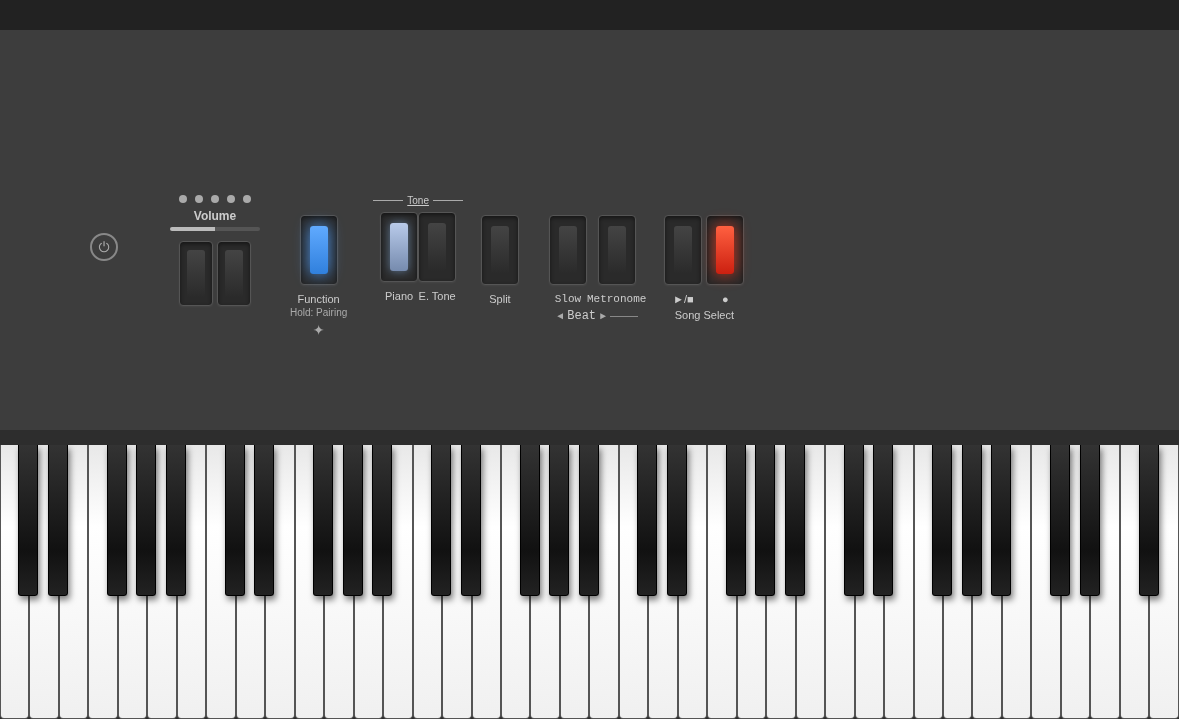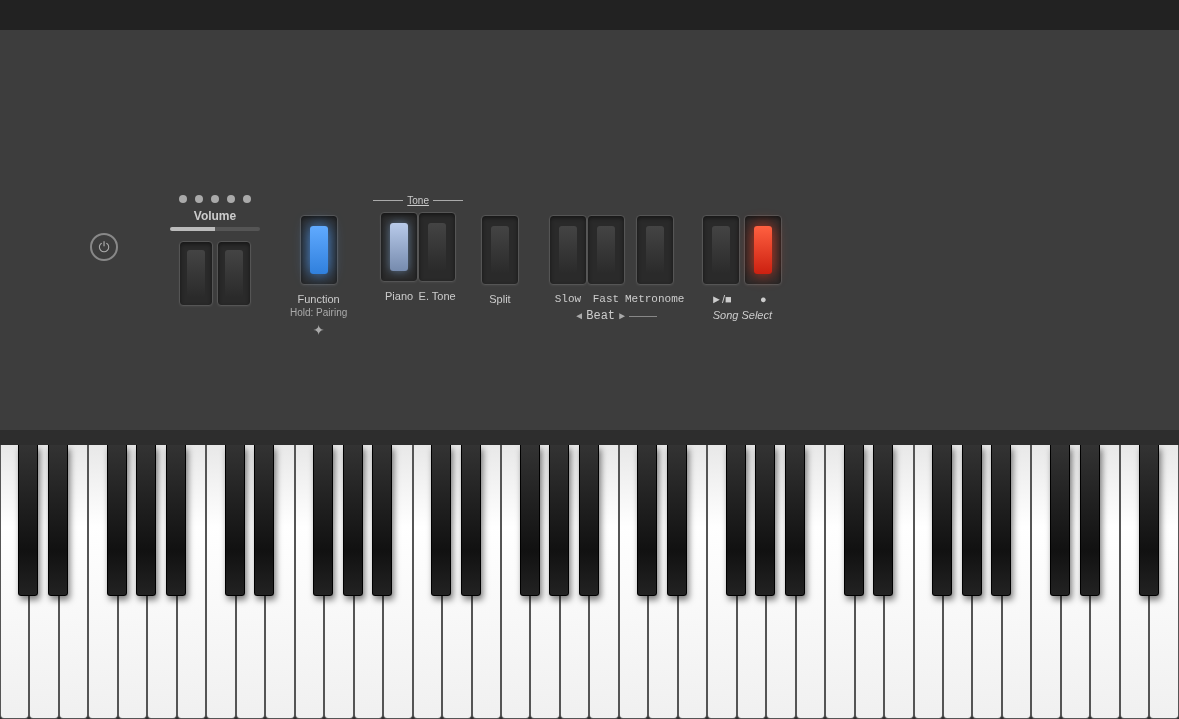--- a/index.html
+++ b/index.html
@@ -320,26 +320,20 @@
         <div style="display:flex; flex-direction:column; align-items:center;">
           <div class="key-btn lit-dim">
             <div class="light"></div>
           </div>
           <div class="section-label">Slow</div>
         </div>
         <div style="display:flex; flex-direction:column; align-items:center;">
           <div class="key-btn lit-dim">
             <div class="light"></div>
           </div>
-          <div class="section-label">Fast</div>
-        </div>
-        <div style="display:flex; flex-direction:column; align-items:center;">
-          <div class="key-btn lit-dim">
-            <div class="light"></div>
-          </div>
           <div class="section-label">Metronome</div>
         </div>
       </div>
 
       <div style="display:flex; align-items:center; gap:4px; margin-top:4px; margin-left:0;">
         <span style="font-size:10px; color:#aaa;">◄</span>
         <span style="font-size:12px; color:#ccc;">Beat</span>
         <span style="font-size:10px; color:#aaa;">►</span>
         <div style="height:1px; width:28px; background:#888; display:inline-block; vertical-align:middle; margin-top:1px;"></div>
       </div>
@@ -354,21 +348,21 @@
           </div>
           <div class="section-label">►/■</div>
         </div>
         <div style="display:flex; flex-direction:column; align-items:center; margin-left:4px;">
           <div class="key-btn lit-red">
             <div class="light"></div>
           </div>
           <div class="section-label">●</div>
         </div>
       </div>
-      <div class="section-label" style="margin-top:4px;font-style:italic;">Song Select</div>
+      <div class="section-label" style="margin-top:4px;">Song Select</div>
     </div>
 
   </div>
 
   <div class="panel-bottom"></div>
 </div>
 
 <div class="keyboard-area" style="position: relative;">
   <div style="position:relative; width:100%; height:100%; display:flex;">
 

